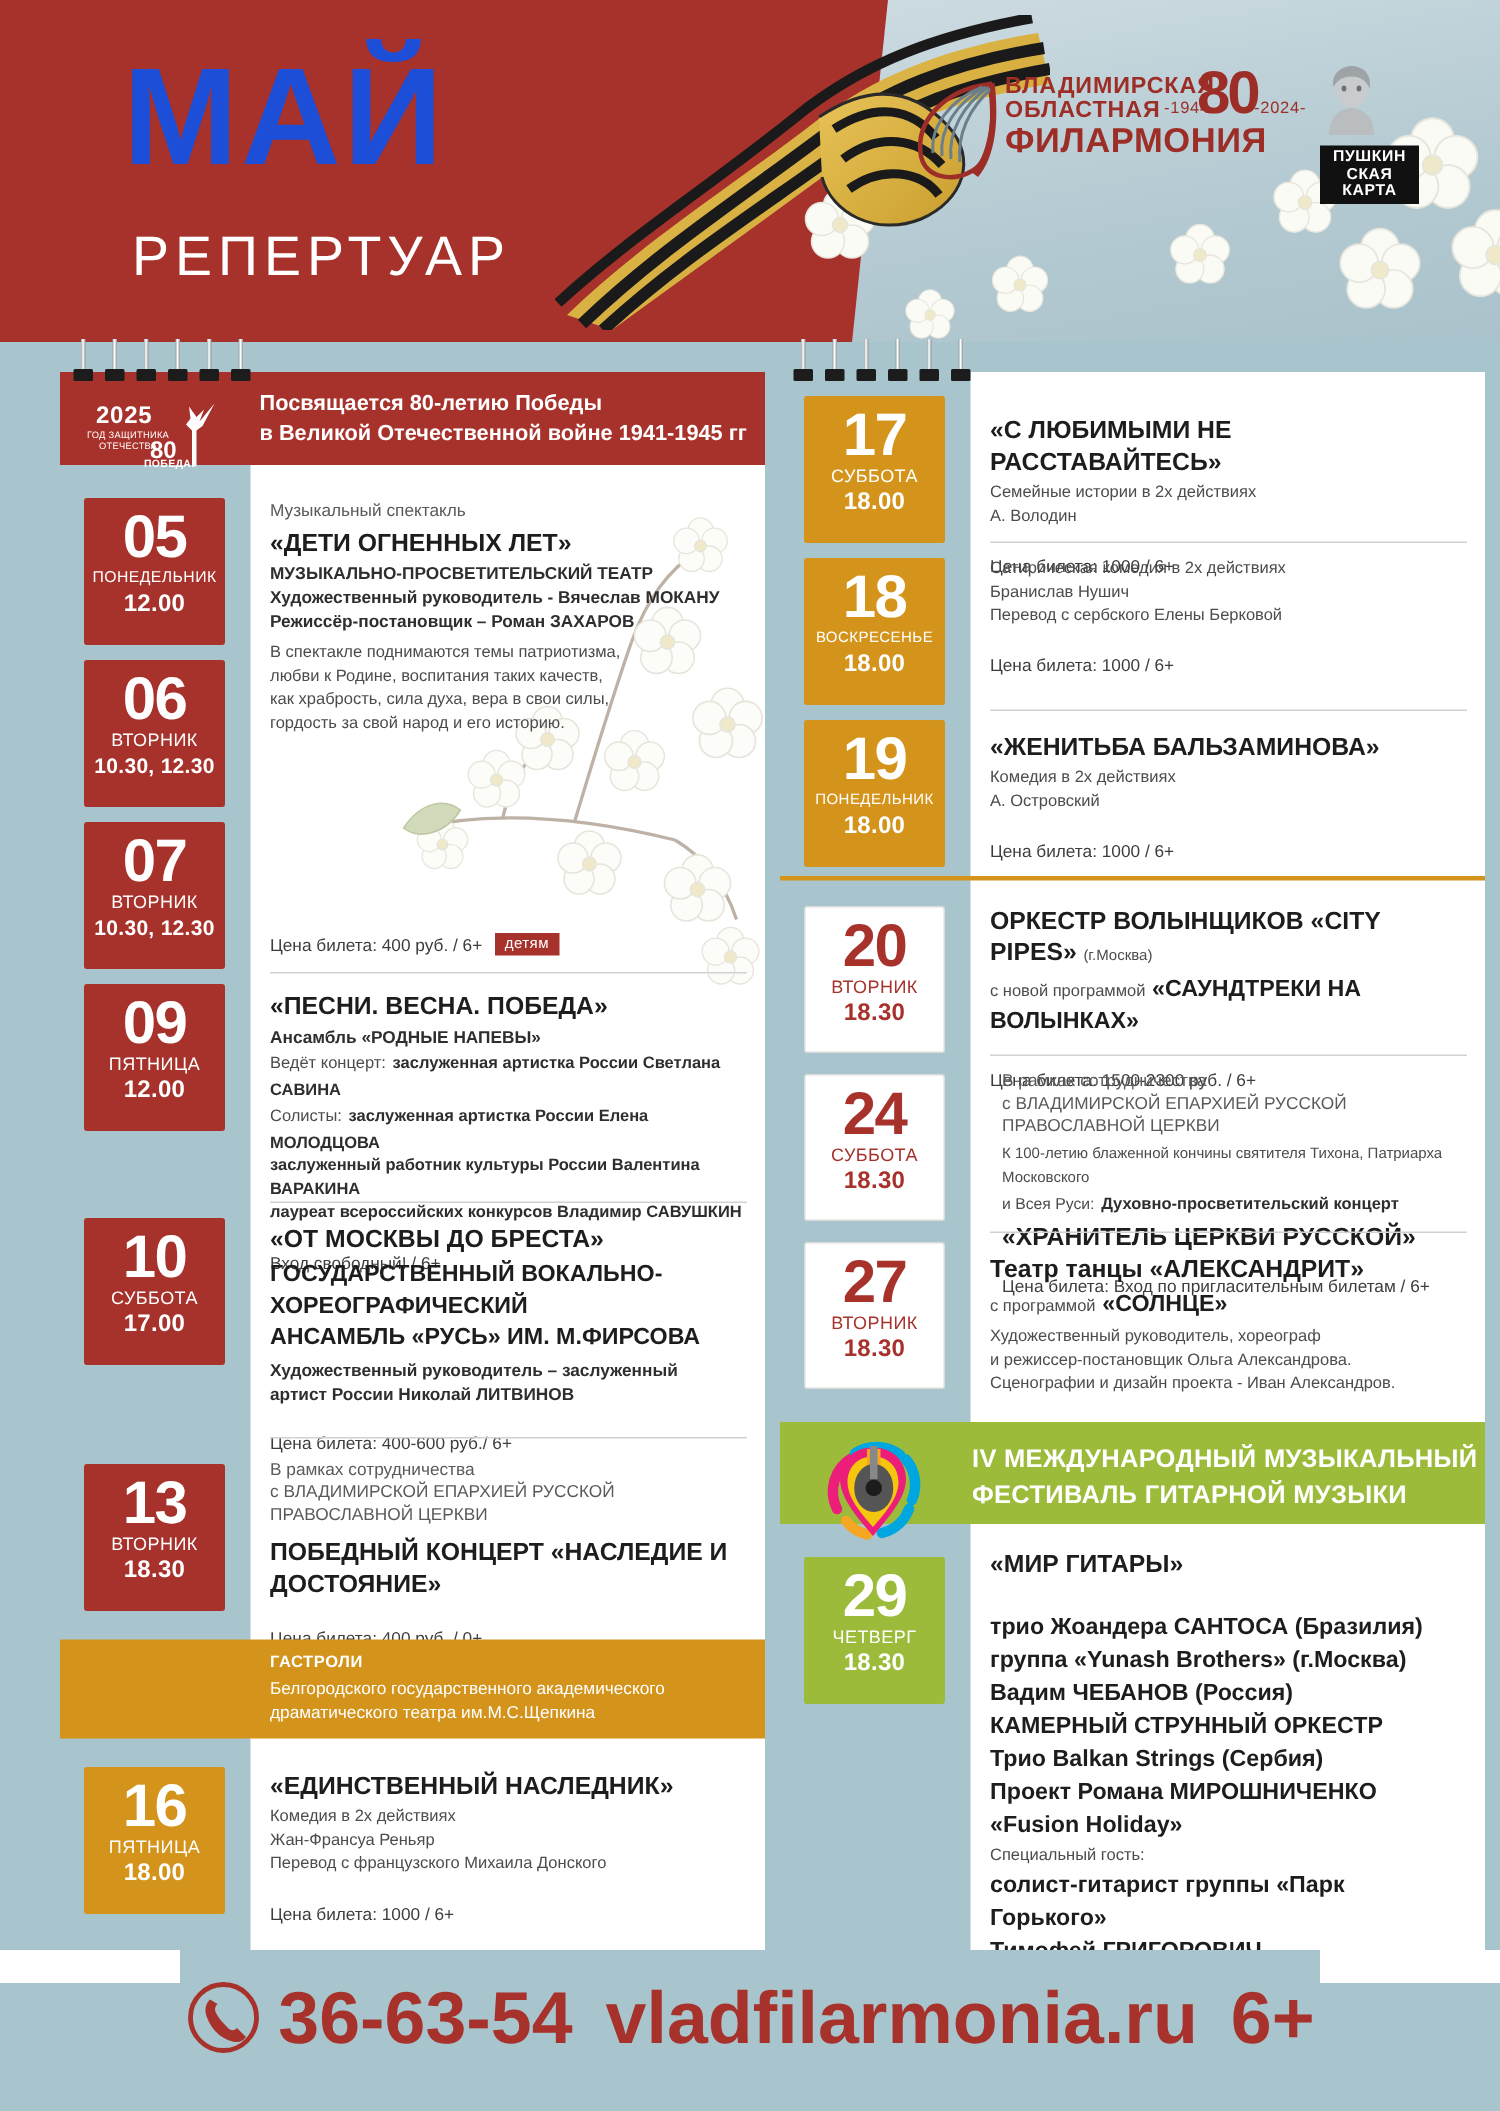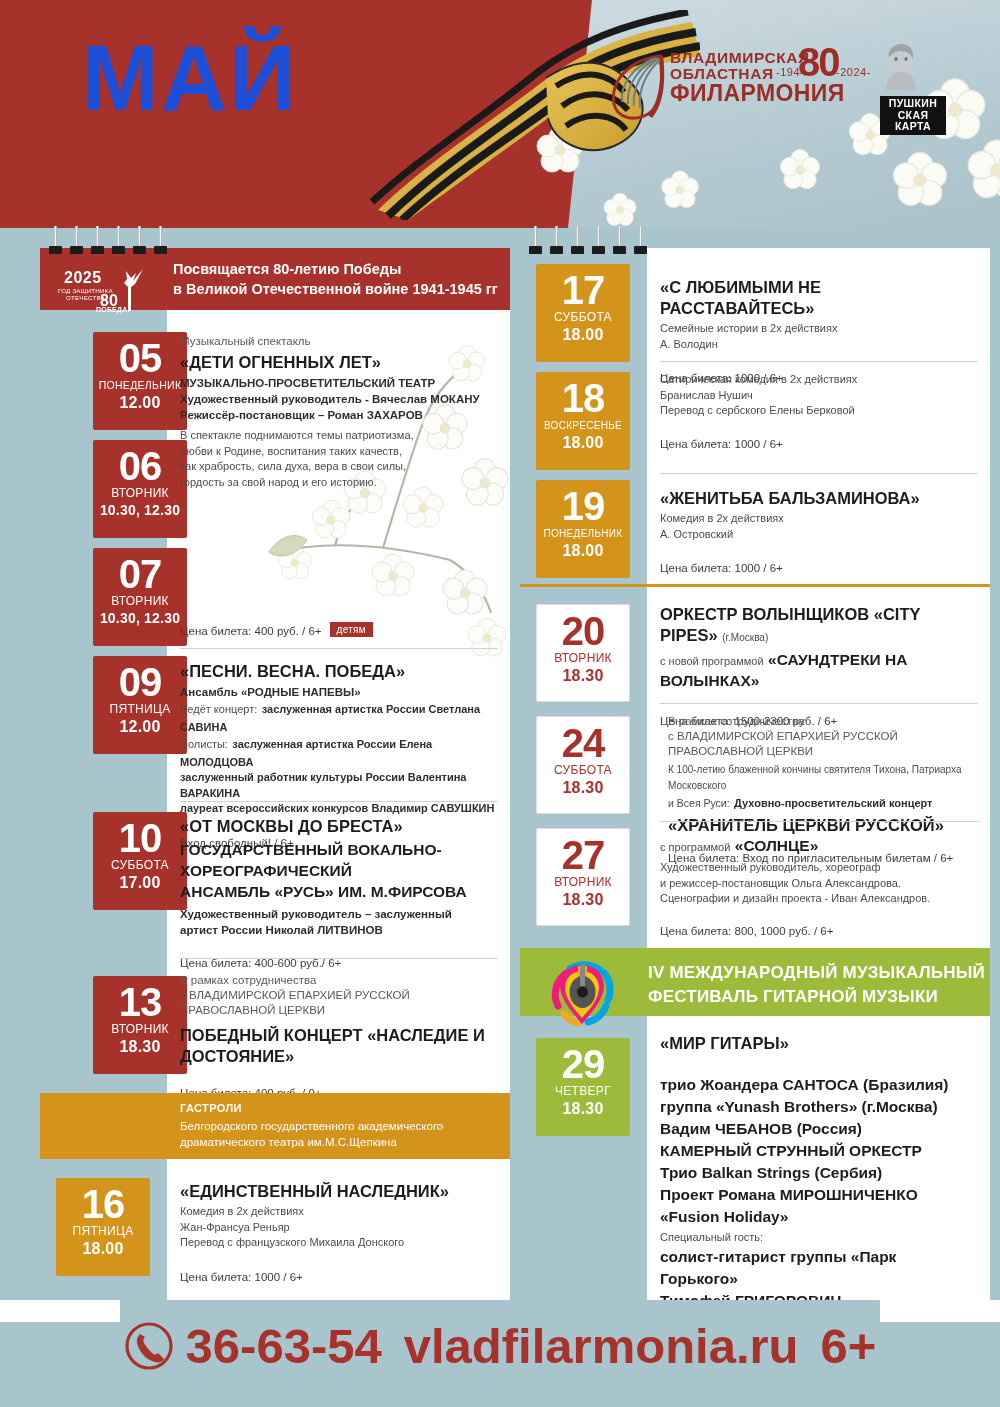--- a/index.html
+++ b/index.html
@@ -64,21 +64,21 @@
   .bd-year{position:absolute;left:8px;top:1px;font-size:16px;font-weight:bold;letter-spacing:.5px;}
   .bd-s1{position:absolute;left:2px;top:19px;font-size:6.2px;letter-spacing:.2px;}
   .bd-s2{position:absolute;left:10px;top:26px;font-size:6.2px;letter-spacing:.2px;}
   .bd-80{position:absolute;left:44px;top:24px;font-size:16px;font-weight:bold;}
   .bd-pob{position:absolute;left:40px;top:38px;font-size:7px;font-weight:bold;letter-spacing:.2px;}
   .bd-star{position:absolute;left:58px;top:-1px;width:30px;height:44px;}
 
   
   .chip{position:absolute;left:16px;width:94px;border-radius:2px;color:#fff;text-align:center;
     box-sizing:border-box;padding-top:6px;}
-  .chip.red{background:#a7312b;margin-left:37px;}
+  .chip.red{background:#a7312b;}
   .chip.orange{background:#d4941b;}
   .chip.white{background:#ffffff;color:#a7312b;border:1px solid #dcdcdc;}
   .chip.green{background:#9cbb3a;}
   .chip .dnum{font-size:40px;font-weight:bold;line-height:40px;letter-spacing:-1px;}
   .chip .dwd{font-size:12px;line-height:15px;letter-spacing:.3px;}
   .chip .dtm{font-size:16px;font-weight:bold;line-height:19px;letter-spacing:.2px;padding-bottom:5px;}
 
   
   .ev{position:absolute;left:140px;width:318px;color:#3a3a3a;}
   .ev .pre{font-size:11.5px;color:#5a5a5a;line-height:15px;}
@@ -204,20 +204,21 @@
             <circle cx="12" cy="-4" r="11"></circle>
             <circle cx="8" cy="11" r="11"></circle>
             <circle cx="-8" cy="11" r="11"></circle>
             <circle cx="-12" cy="-4" r="11"></circle>
             <circle cx="0" cy="0" r="5" fill="#efe9c9"></circle>
           </g>
       </g>
     </svg>
 
     <div class="month">МАЙ</div>
+    <div class="repertoire">РЕПЕРТУАР</div>
 
     <div class="logo-wrap">
       <svg class="logo-harp" viewBox="0 0 60 70">
         <path d="M52 4 C20 8 2 30 6 52 C9 66 26 70 40 62 C52 55 56 34 52 4 Z" fill="none" stroke="#9d2d27" stroke-width="3"></path>
         <path d="M47 6 C26 14 12 32 14 50" stroke="#6b7f8a" stroke-width="2" fill="none"></path>
         <path d="M49 6 C30 16 18 34 20 52" stroke="#6b7f8a" stroke-width="2" fill="none"></path>
         <path d="M51 6 C34 18 24 36 26 54" stroke="#6b7f8a" stroke-width="2" fill="none"></path>
         <path d="M53 7 C38 20 30 38 32 56" stroke="#6b7f8a" stroke-width="2" fill="none"></path>
         <path d="M52 4 C54 30 50 52 40 63 L44 66 C56 52 58 28 55 3 Z" fill="#9d2d27"></path>
       </svg>
@@ -603,20 +604,21 @@
       <div>
         <span class="ln" style="font-size:10.5px">и Всея Руси:</span>
         <span class="lnb" style="font-size:11px">Духовно-просветительский концерт</span>
       </div>
       <div class="ttl" style="margin-top:3px">«ХРАНИТЕЛЬ ЦЕРКВИ РУССКОЙ»</div>
       <div class="price" style="margin-top:14px">Цена билета:  Вход по пригласительным билетам / 6+</div>
     </div>
     <div class="rule" style="top:573px;"></div>
 
     <div class="ev" style="top:585px;">
+      <div class="ttl">Театр танцы «АЛЕКСАНДРИТ»</div>
       <div style="margin-top:2px">
         <span class="ln">с программой</span>
         <span class="ttl2" style="display:inline">«СОЛНЦЕ»</span>
       </div>
       <div class="ln" style="margin-top:4px">Художественный руководитель, хореограф</div>
       <div class="ln">и режиссер-постановщик Ольга Александрова.</div>
       <div class="ln">Сценографии и дизайн проекта - Иван Александров.</div>
       <div class="price" style="margin-top:16px">Цена билета:  800, 1000 руб. / 6+</div>
     </div>
 

